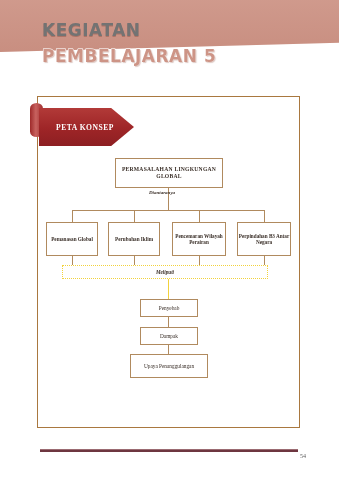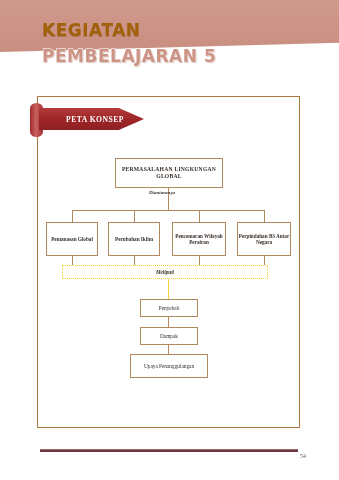--- a/index.html
+++ b/index.html
@@ -32,21 +32,21 @@
     background: linear-gradient(180deg, rgba(255,255,255,0.05) 0%, rgba(160,95,80,0.10) 100%);
     clip-path: polygon(0 0, 100% 0, 100% 82%, 0 100%);
   }
   #title-kegiatan {
     position: absolute;
     left: 42px; top: 22px;
     font-family: "DejaVu Sans", sans-serif;
     font-weight: bold;
     font-size: 17px;
     letter-spacing: 0.5px;
-    color: #a16207;
+    color: #737373;
     line-height: 1;
     text-shadow: 0 1px 0 rgba(140,80,66,0.45);
     white-space: nowrap;
   }
   #title-pembelajaran {
     position: absolute;
     left: 42px; top: 48px;
     font-family: "DejaVu Sans", sans-serif;
     font-weight: bold;
     font-size: 17px;
@@ -82,26 +82,25 @@
     left: 0; top: 2px;
     width: 13px;
     height: 34px;
     border-radius: 50% / 16%;
     background: linear-gradient(90deg, #9e2a2a 0%, #c8625f 45%, #a02f2f 100%);
   }
   #ribbon-body {
     position: absolute;
     left: 9px; top: 7px;
     width: 95px;
-    height: 22px;
+    height: 38px;
     background: linear-gradient(180deg, #b23a38 0%, #9e2527 55%, #8d1f22 100%);
     clip-path: polygon(0 0, 76% 0, 100% 50%, 76% 100%, 0 100%);
     display: flex;
     align-items: center;
-    padding-left: 10px;
   }
   #ribbon-label {
     font-family: "Liberation Serif", serif;
     font-weight: bold;
     font-size: 7.6px;
     letter-spacing: 0.5px;
     color: #ffffff;
     padding-left: 17px;
     white-space: nowrap;
   }

